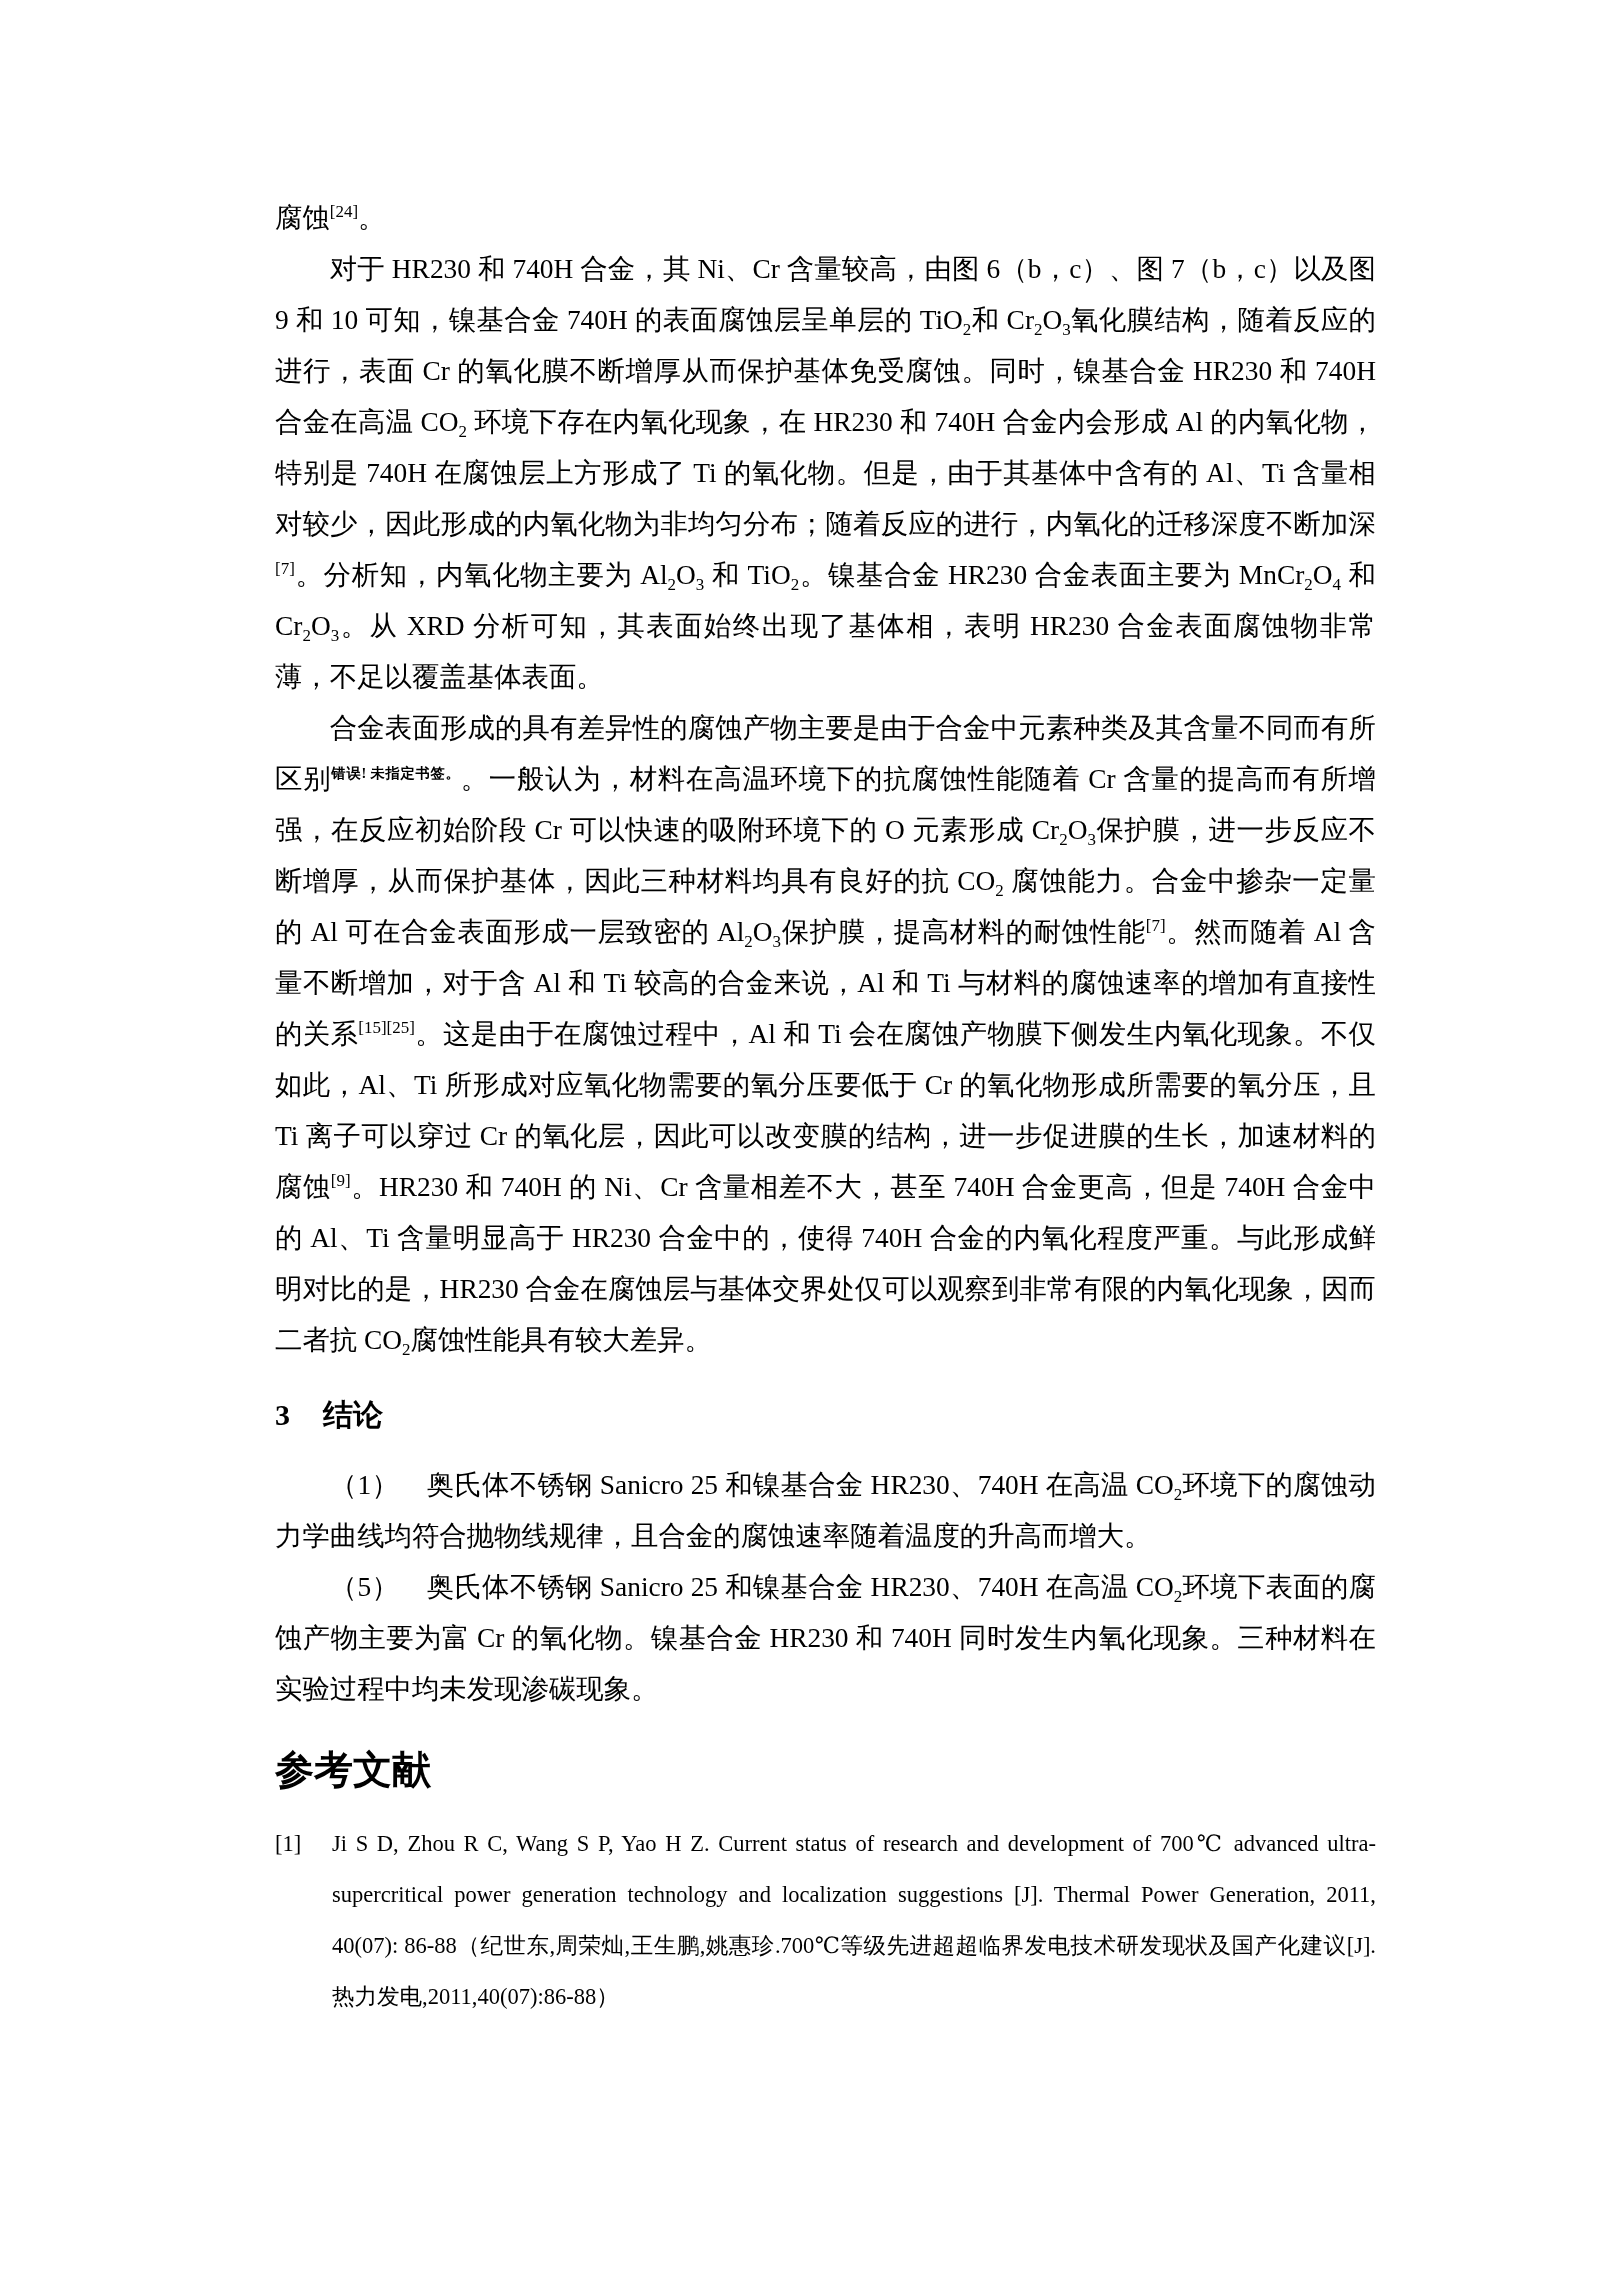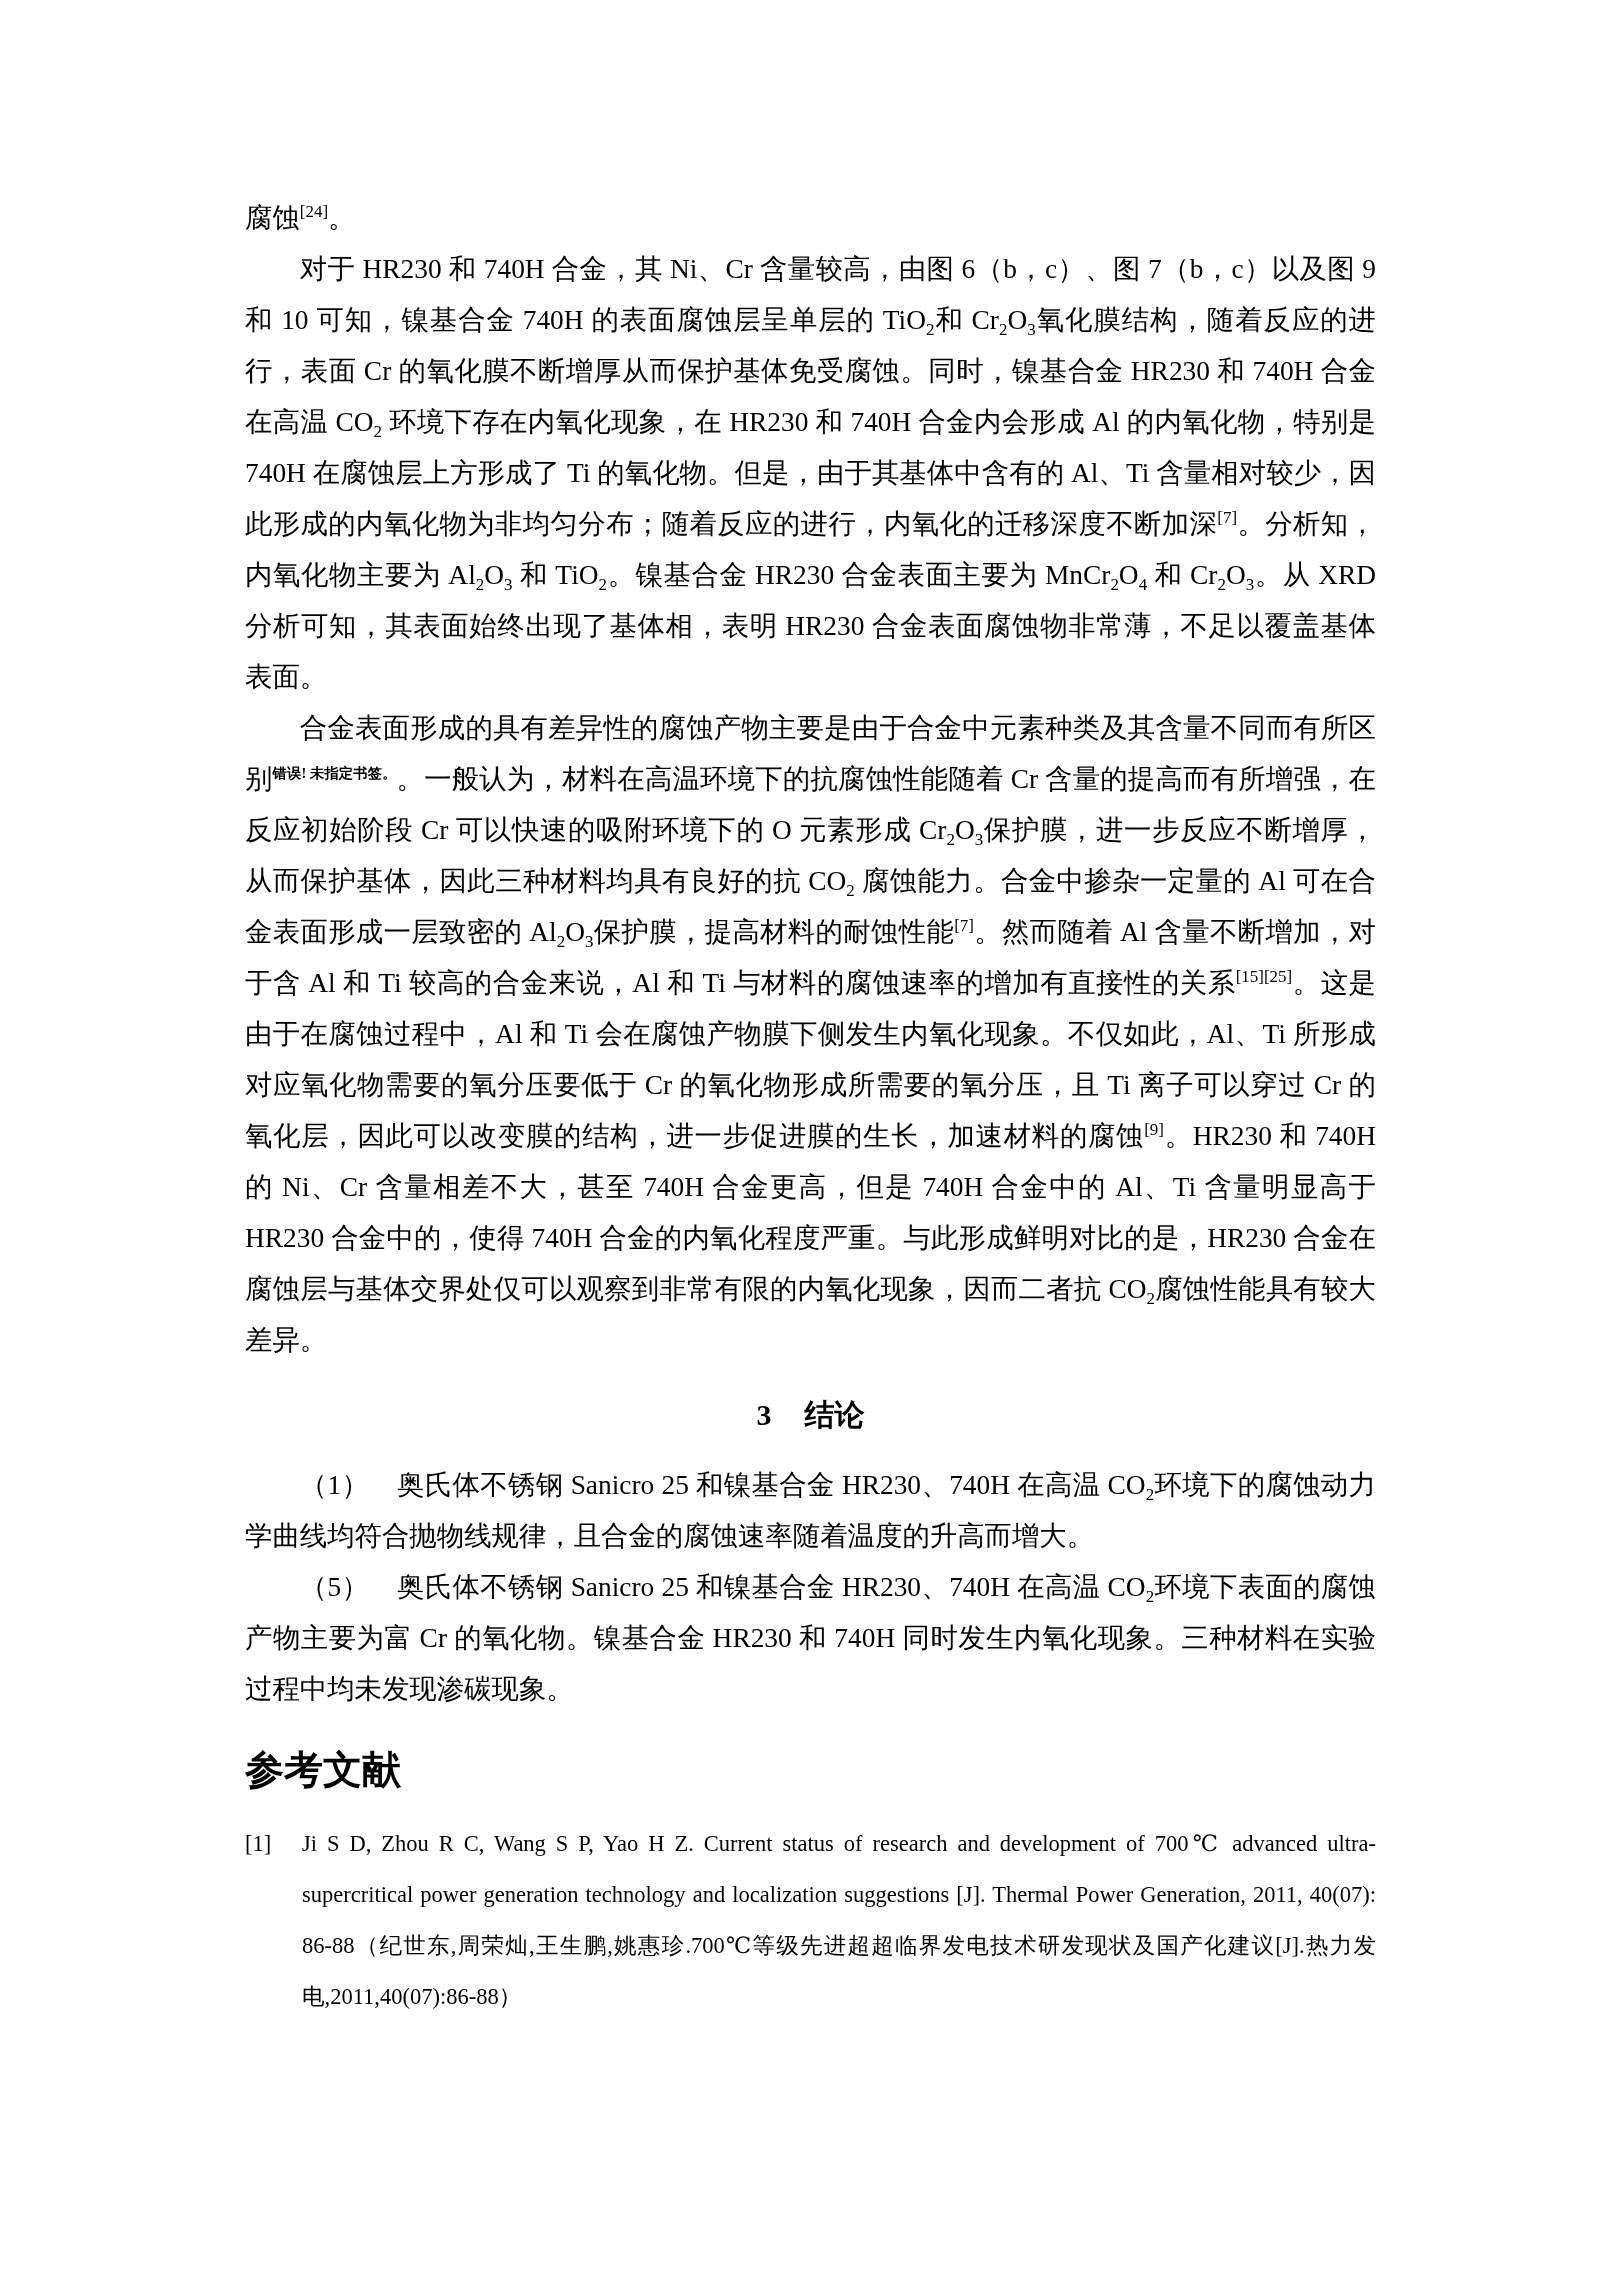--- a/index.html
+++ b/index.html
@@ -9,37 +9,37 @@
     height:2293px;
     background:#ffffff;
     color:#000000;
     font-family:"Liberation Serif","DejaVu Serif",serif;
     overflow:hidden;
     box-sizing:border-box;
   }
   .content{
     box-sizing:border-box;
     padding:193px 245px 0 245px;
+    margin-left:30px;
   }
   .para{
     font-size:27.4px;
     line-height:51px;
     text-align:justify;
     margin:0;
   }
   .para.indent{ text-indent:2em; }
   sub{ font-size:0.62em; line-height:0; }
   sup{ font-size:0.62em; line-height:0; }
   sup.berr{ font-weight:bold; font-size:0.52em; }
   .sec-heading{
     font-size:30px;
     font-weight:bold;
     line-height:39px;
     margin:29px 0 25.5px 0;
-    text-align:center;
   }
   .sec-heading .hnum{ margin-right:1.1em; }
   .ref-heading{
     font-size:39px;
     font-weight:bold;
     line-height:39px;
     margin:35px 0 29px 0;
   }
   .ref{
     position:relative;

